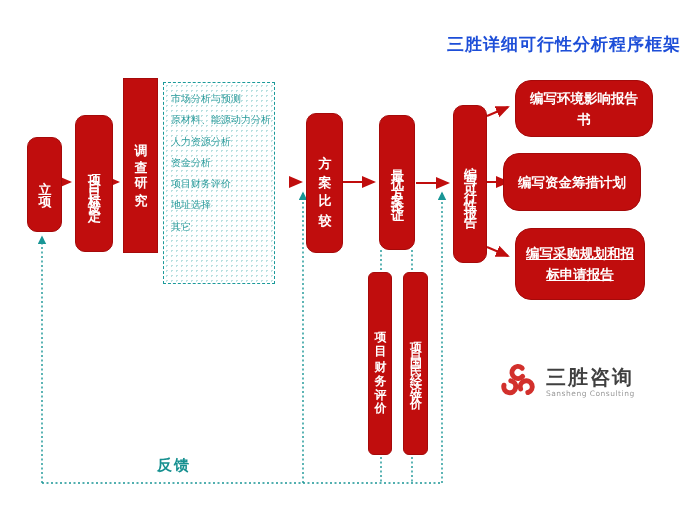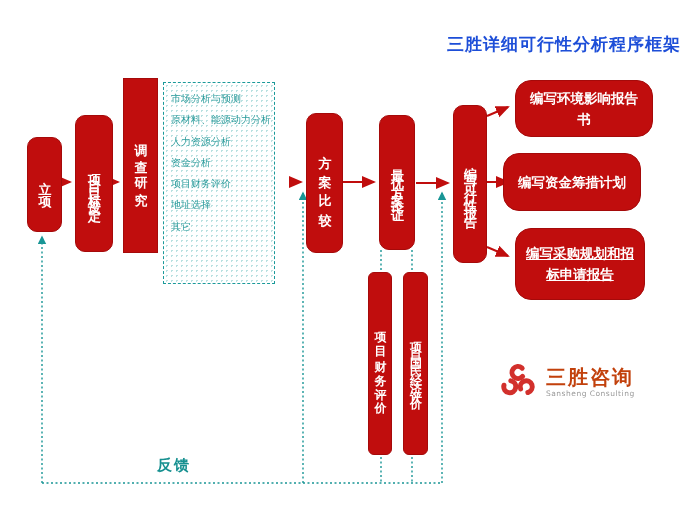--- a/index.html
+++ b/index.html
@@ -32,21 +32,21 @@
   }
   .panel .item {
     color:#2b9b9b; font-size:10px; line-height:21.3px; white-space:nowrap;
   }
   .feedback {
     position:absolute; left:157px; top:456px; color:#169090;
     font-weight:bold; font-size:15px; z-index:3; letter-spacing:2px;
   }
   .logo { position:absolute; left:496px; top:360px; z-index:3; display:flex; align-items:center; }
   .logo-text { margin-left:6px; }
-  .logo-name { font-size:20px; font-weight:bold; color:#c2410c; letter-spacing:2px; line-height:1.1; }
+  .logo-name { font-size:20px; font-weight:bold; color:#404040; letter-spacing:2px; line-height:1.1; }
   .logo-sub { font-size:7.5px; color:#999999; letter-spacing:0.5px; margin-top:1px; }
 </style>
 </head>
 <body>
 
 <div id="canvas">
 
   <svg id="connectors" width="681" height="511">
     <defs>
       <marker id="ra" markerWidth="9" markerHeight="8" refX="6" refY="3" orient="auto">

